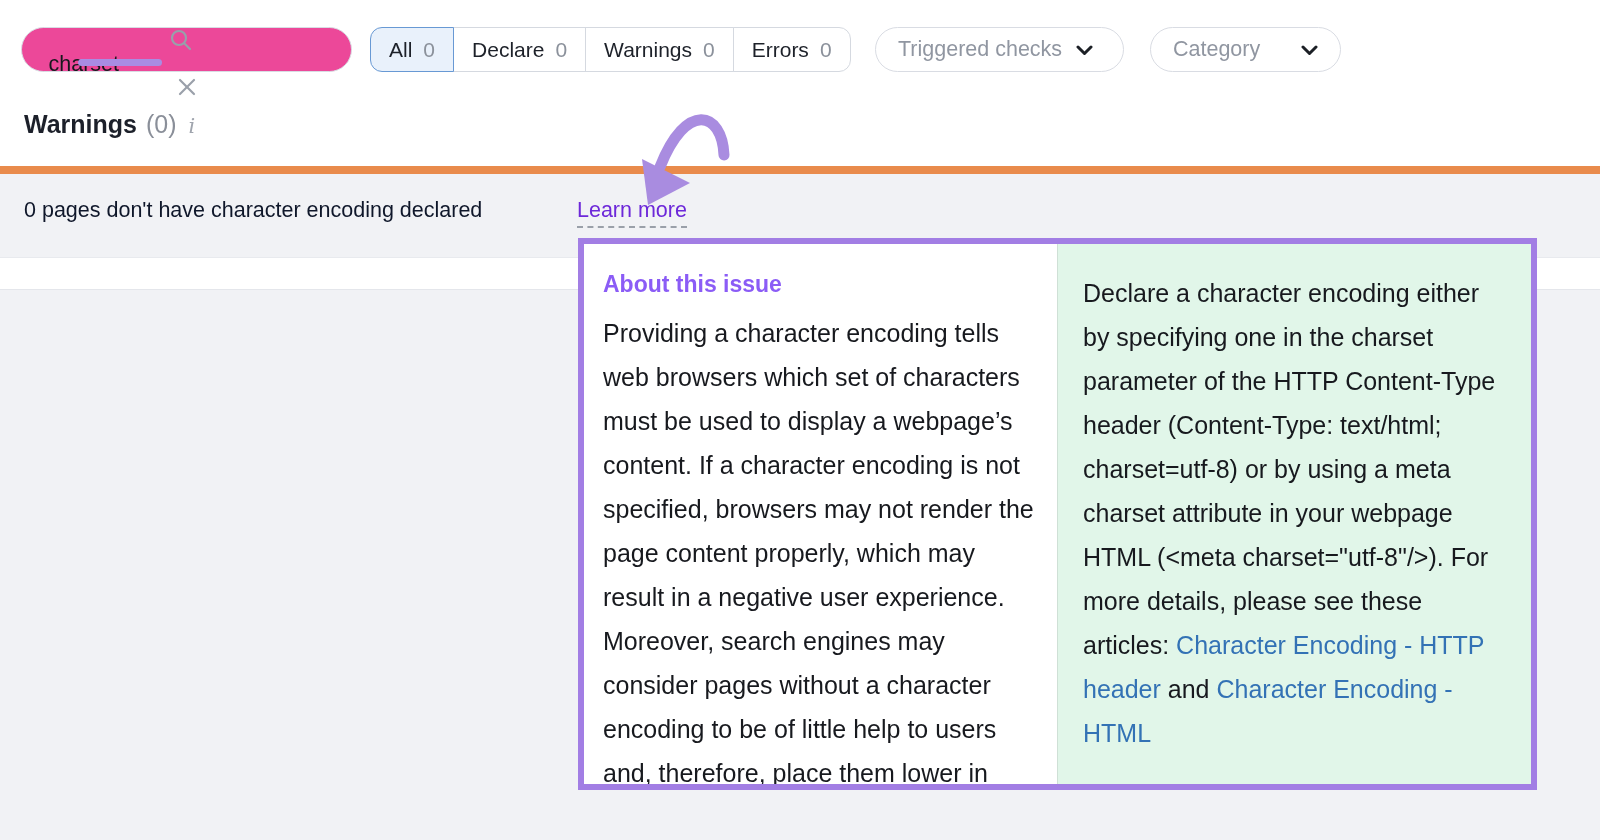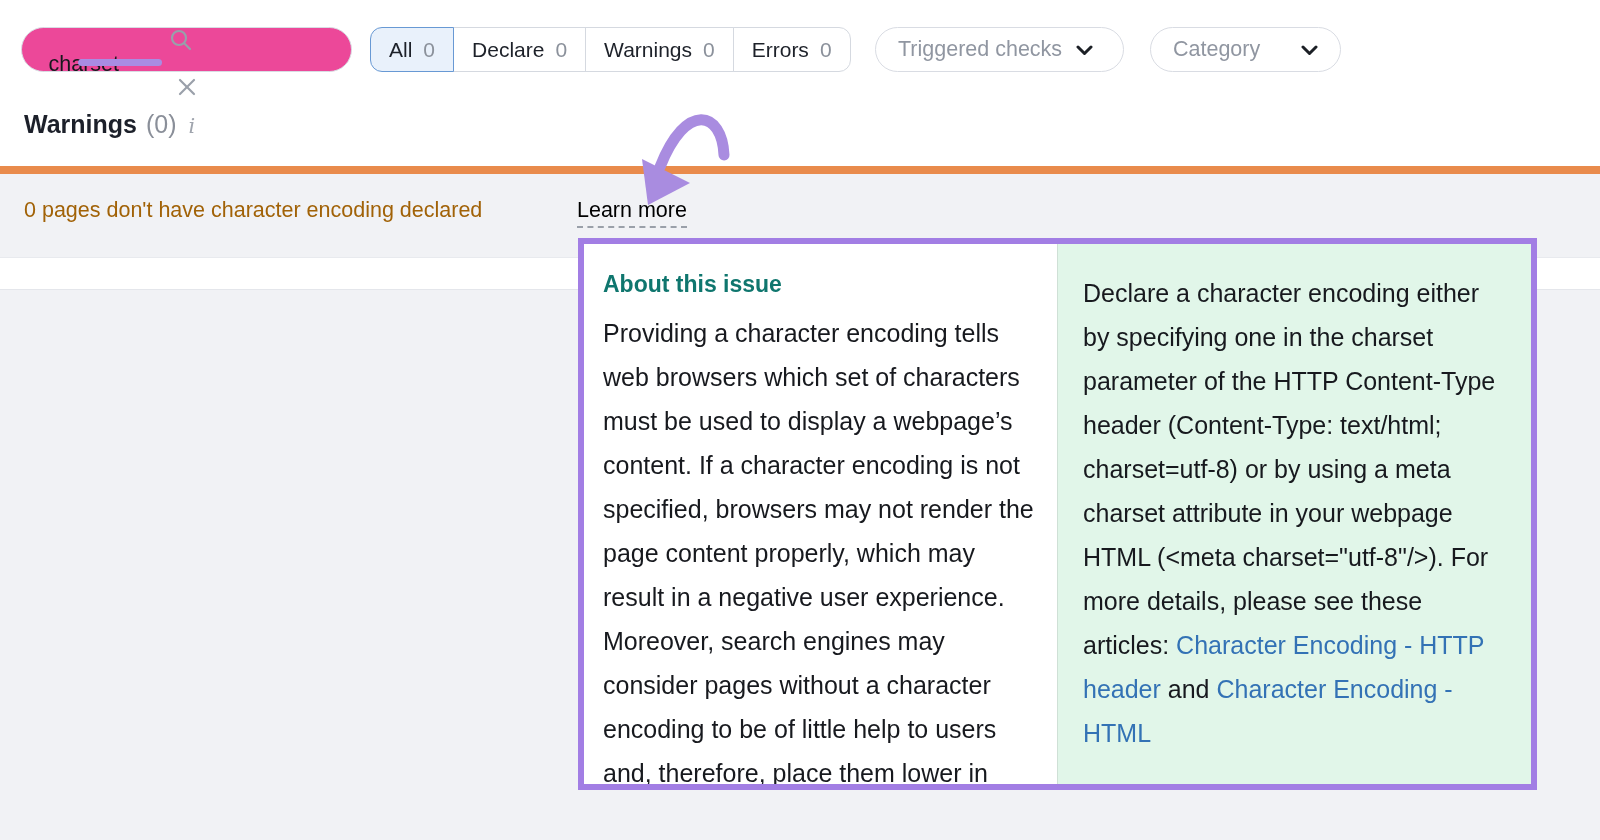--- a/index.html
+++ b/index.html
@@ -40,35 +40,35 @@
   .sec-head .c { color:#8a8f99; font-weight:400; }
   .info-i { font-family:"DejaVu Serif","Liberation Serif",serif; font-style:italic;
             color:#a0a5ae; font-size:21px; cursor:pointer; padding-left:3px; }
 
   
   .orange-bar { position:absolute; left:0; top:166px; width:1600px; height:8px; background:#e98b4c; }
   .graybg { position:absolute; left:0; top:174px; width:1600px; height:666px; background:#f1f2f5; }
   .white-band { position:absolute; left:0; top:257px; width:1600px; height:33px; background:#ffffff;
                 border-top:1px solid #e8eaee; border-bottom:1px solid #e4e6eb; }
 
-  .issue-msg { position:absolute; left:24px; top:198px; font-size:21.5px; color:#a16207; }
-  .learn-more { position:absolute; left:577px; top:198px; font-size:21.5px; color:#000000;
+  .issue-msg { position:absolute; left:24px; top:198px; font-size:21.5px; color:#0f172a; }
+  .learn-more { position:absolute; left:577px; top:198px; font-size:21.5px; color:#6d28d9;
                 border-bottom:2px dashed #9aa0a9; padding-bottom:3px; cursor:pointer; }
 
   
   .arrow-svg { position:absolute; left:608px; top:93px; z-index:6; }
 
   
   .popup { position:absolute; left:578px; top:238px; width:959px; height:552px;
            border:6px solid #a27ee4; background:#fff; display:flex; z-index:5; }
   .col { height:100%; overflow:hidden; }
   .col.about { width:474px; background:#ffffff; padding:27px 22px 24px 19px;
                border-right:1px solid #cfe0d6; }
   .col.fix { width:473px; background:#e1f6e9; padding:27px 24px 24px 25px; }
-  .col h3 { font-size:23px; font-weight:700; color:#0f766e; margin:0 0 13px 0; }
+  .col h3 { font-size:23px; font-weight:700; color:#8b5cf6; margin:0 0 13px 0; }
   .col p { font-size:25px; line-height:44px; color:#17191e; }
   .cat-line { margin-top:25px; font-size:28px; color:#17191e; }
   .cat-line b { font-weight:700; }
   .lnk { color:#3372b5; cursor:pointer; }
 </style>
 </head>
 <body>
 
 <div class="stage">
 

